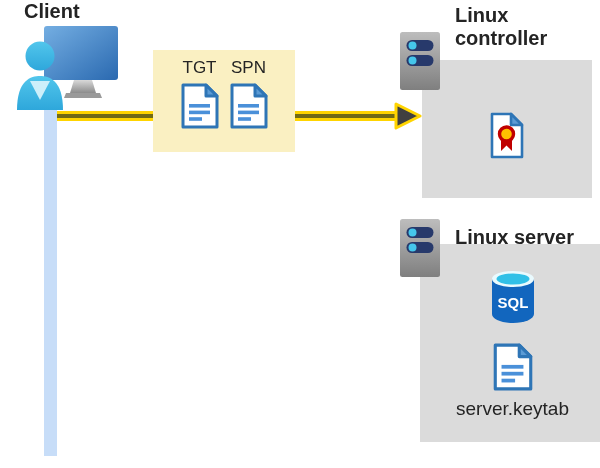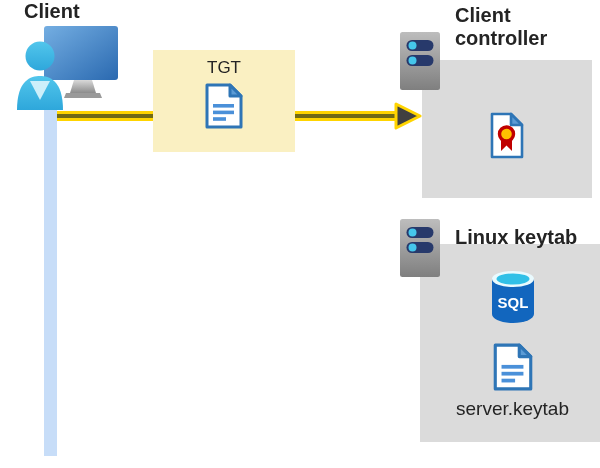--- a/index.html
+++ b/index.html
@@ -129,45 +129,51 @@
     <polygon class="arrow-head-shape" points="2,3 26,15 2,27"></polygon>
   </svg>
 
   <div class="abs ticket-box">
     <div class="ticket-col">
       <div class="ticket-label">TGT</div>
       <svg width="38" height="46" viewBox="0 0 38 46">
           <use href="#doc-glyph"></use>
         </svg>
     </div>
+    <div class="ticket-col">
+      <div class="ticket-label">SPN</div>
+      <svg width="38" height="46" viewBox="0 0 38 46">
+          <use href="#doc-glyph"></use>
+        </svg>
+    </div>
   </div>
 
   <div class="abs panel dc-panel">
     <svg class="abs cert-icon" width="34" height="47" viewBox="0 0 34 47">
       <path class="cert-page" d="M2,2 L21,2 L32,13 L32,45 L2,45 Z"></path>
       <path class="cert-fold" d="M21,2 L21,13 L32,13 Z"></path>
       <path class="cert-ribbon" d="M11,25 L11,39 L16.5,33.5 L22,39 L22,25 Z"></path>
       <circle class="cert-medal" cx="16.5" cy="22" r="7"></circle>
     </svg>
   </div>
   <svg class="abs dc-server" width="40" height="58" viewBox="0 0 40 58">
       <use href="#server-glyph"></use>
     </svg>
-  <div class="abs heading dc-label">Client controller</div>
+  <div class="abs heading dc-label">Linux controller</div>
 
   <div class="abs panel linux-panel">
     <svg class="abs sql-icon" width="46" height="54" viewBox="0 0 46 54">
       <path class="sql-body" d="M2,9 L2,44 C2,49 11.5,53 23,53 C34.5,53 44,49 44,44 L44,9 Z"></path>
       <ellipse class="sql-rim" cx="23" cy="9" rx="21" ry="8"></ellipse>
       <ellipse class="sql-top" cx="23" cy="9" rx="16.5" ry="5.5"></ellipse>
       <text class="sql-text" x="23" y="38" text-anchor="middle">SQL</text>
     </svg>
     <svg class="abs keytab-doc" width="40" height="48" viewBox="0 0 38 46">
         <use href="#doc-glyph"></use>
       </svg>
     <div class="abs file-label keytab-label">server.keytab</div>
   </div>
   <svg class="abs linux-server" width="40" height="58" viewBox="0 0 40 58">
       <use href="#server-glyph"></use>
     </svg>
-  <div class="abs heading linux-label">Linux keytab</div>
+  <div class="abs heading linux-label">Linux server</div>
 
 </div>
 
 </body></html>

